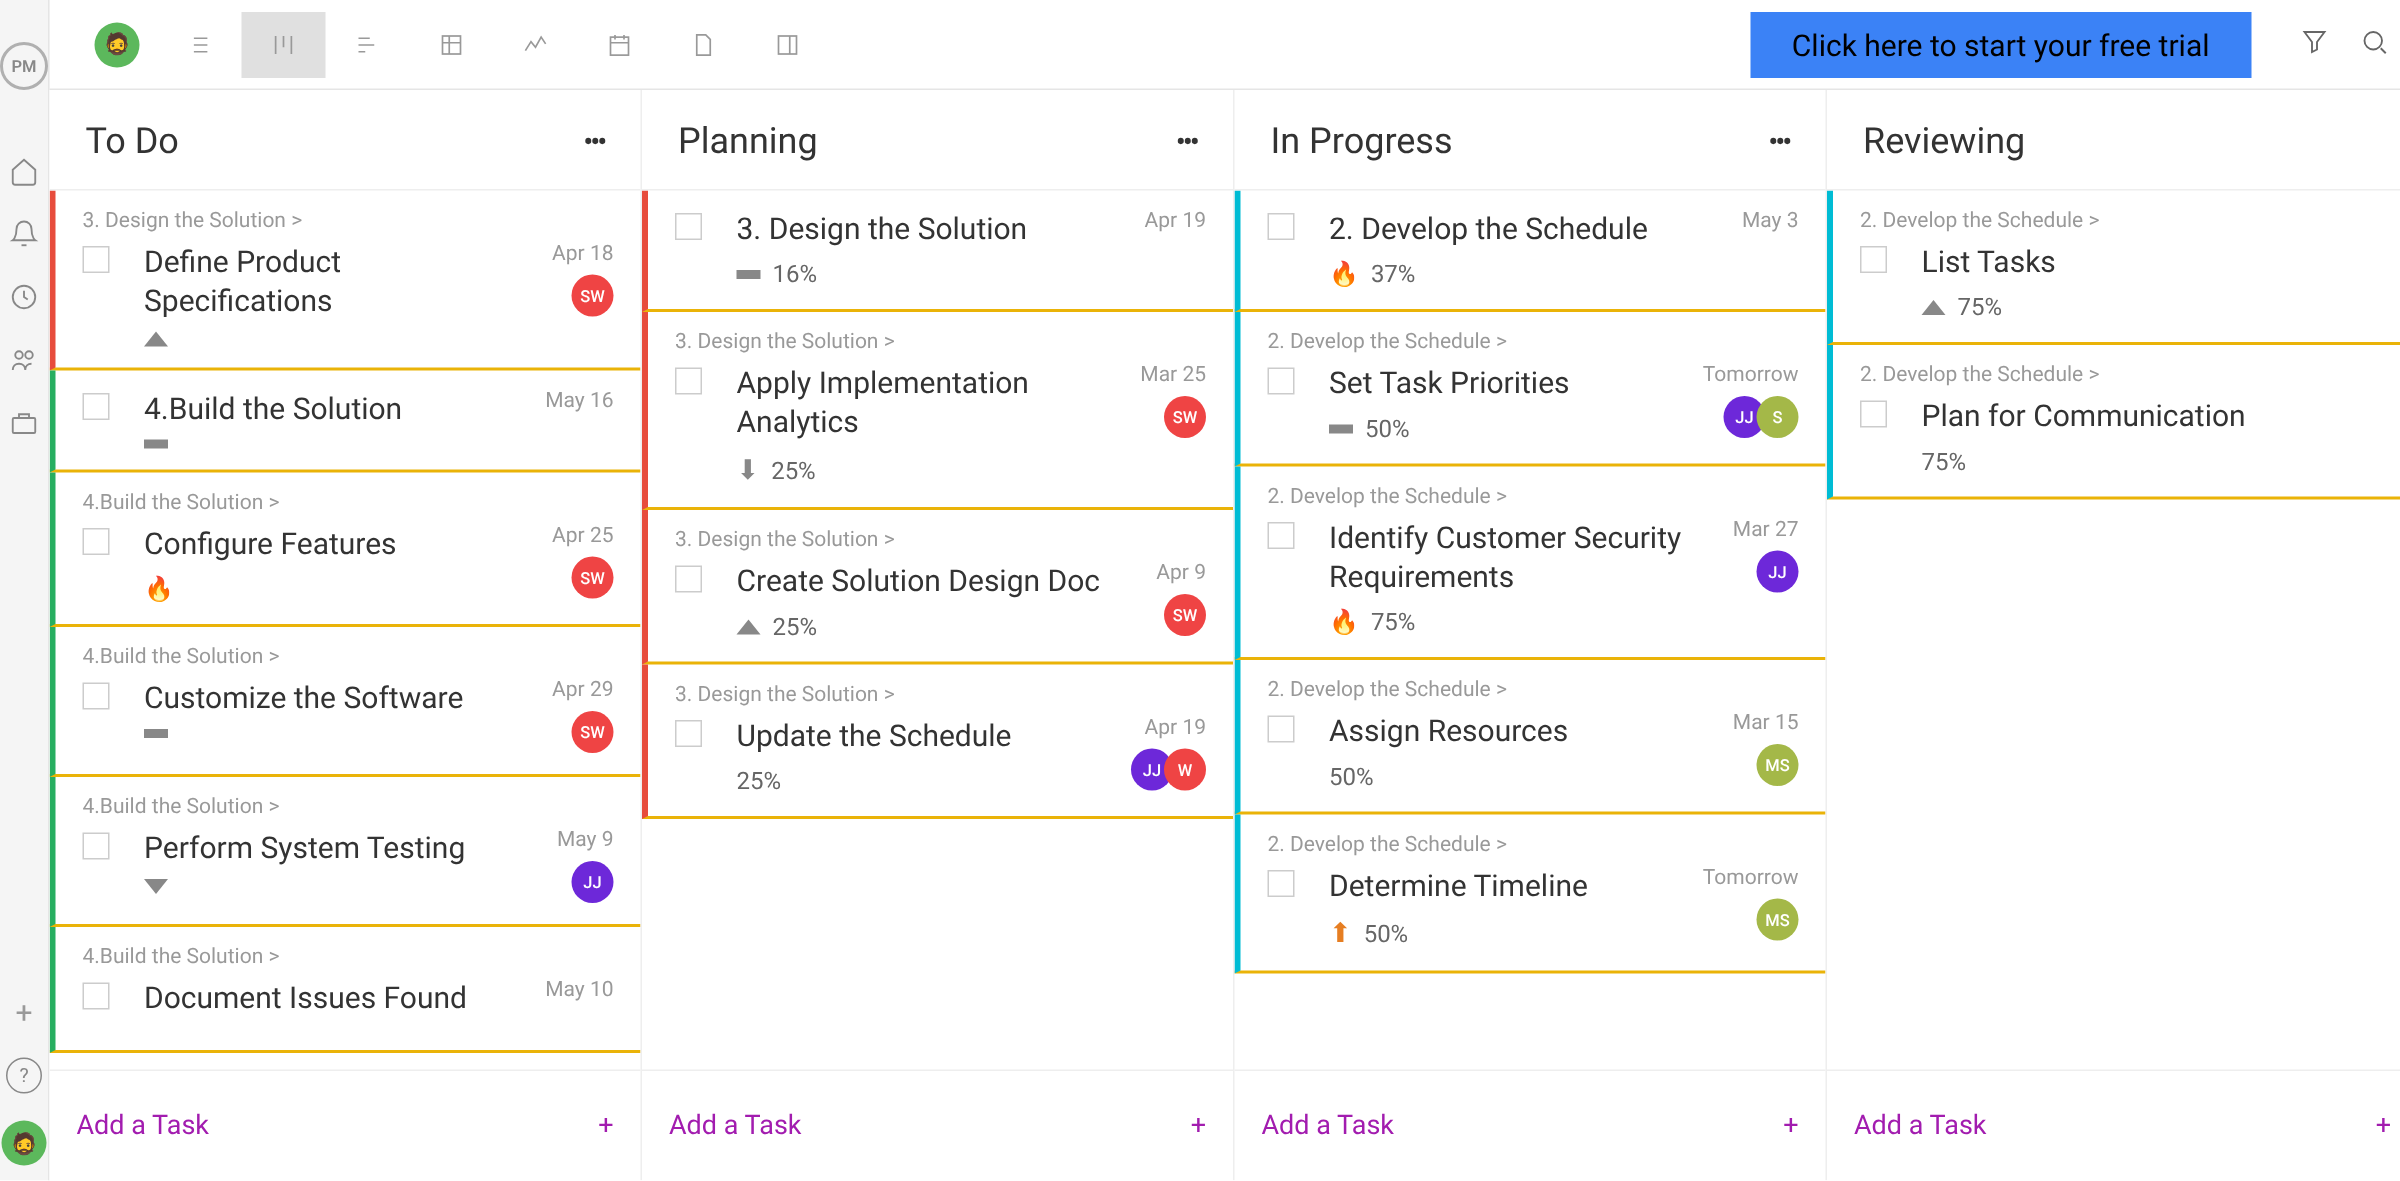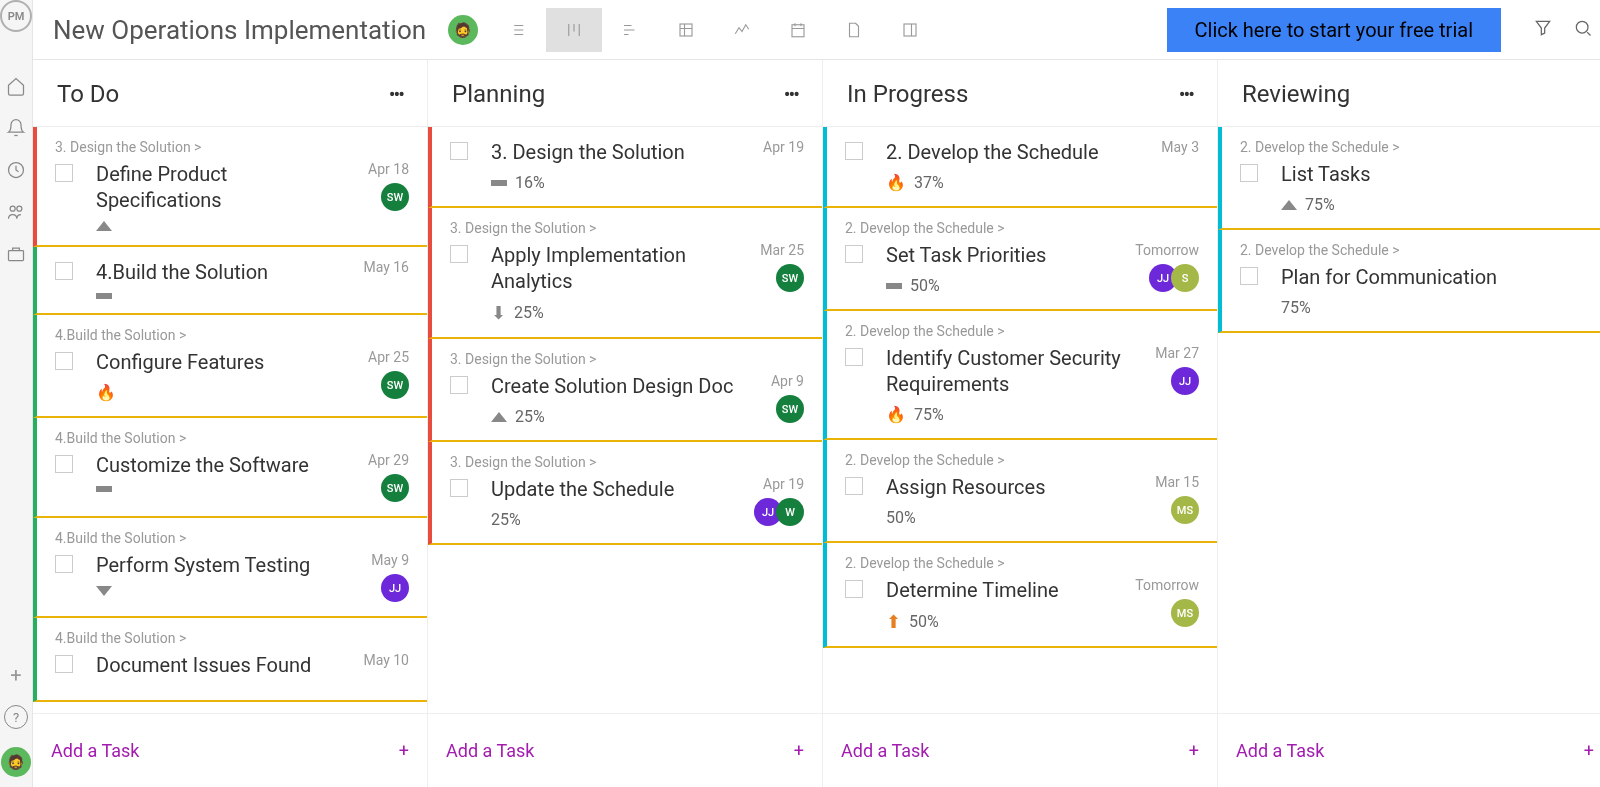--- a/index.html
+++ b/index.html
@@ -1,18 +1,18 @@
 <!DOCTYPE html>
 <html><head>
 <meta charset="utf-8">
 <style>
 *{box-sizing:border-box;margin:0;padding:0}
 body{font-family:-apple-system,BlinkMacSystemFont,'Segoe UI',Roboto,sans-serif;background:#fff;color:#333;width:1600px;height:787px;overflow:hidden}
 .app{display:flex;height:100%}
-.leftbar{width:56px;background:#f5f5f5;display:flex;flex-direction:column;align-items:center;padding-top:0;gap:18px;border-right:1px solid #e5e5e5}
+.leftbar{width:56px;background:#f5f5f5;display:flex;flex-direction:column;align-items:center;padding-top:28px;gap:18px;border-right:1px solid #e5e5e5}
 .logo{width:32px;height:32px;border:2px solid #b0b0b0;border-radius:50%;display:flex;align-items:center;justify-content:center;font-size:11px;color:#888;font-weight:600}
 .nav-icon{width:24px;height:24px;display:flex;align-items:center;justify-content:center;color:#888;cursor:pointer}
 .nav-icon svg{width:20px;height:20px;stroke:#888;fill:none;stroke-width:1.5}
 .spacer{flex:1}
 .plus-btn{font-size:20px;color:#999}
 .help-icon{width:24px;height:24px;border:1.5px solid #888;border-radius:50%;display:flex;align-items:center;justify-content:center;font-size:13px;color:#888}
 .bottom-avatar{width:30px;height:30px;border-radius:50%;background:#5cb85c;display:flex;align-items:center;justify-content:center;font-size:14px;margin-bottom:10px}
 .main{flex:1;display:flex;flex-direction:column}
 .topbar{height:60px;display:flex;align-items:center;padding:0 20px;border-bottom:1px solid #e5e5e5;gap:12px}
 .title{font-size:26px;color:#555;font-weight:400}
@@ -40,21 +40,21 @@
 .card-body{flex:1}
 .card-title{font-size:20px;color:#333;line-height:1.3}
 .card-meta{display:flex;align-items:center;gap:8px;margin-top:8px}
 .prio{display:inline-flex}
 .pct{font-size:16px;color:#666}
 .card-right{display:flex;flex-direction:column;align-items:flex-end;gap:6px}
 .date{font-size:14px;color:#999;white-space:nowrap}
 .avatars{display:flex}
 .av{width:28px;height:28px;border-radius:50%;display:flex;align-items:center;justify-content:center;font-size:11px;color:#fff;font-weight:500;margin-left:-6px}
 .av:first-child{margin-left:0}
-.av.blue{background:#15803d}
+.av.blue{background:#ef4444}
 .av.purple{background:#6d28d9}
 .av.olive{background:#a4b848}
 .add-task{padding:26px 18px;display:flex;align-items:center;justify-content:space-between;color:#a21caf;font-size:18px;cursor:pointer;border-top:1px solid #eee}
 .fire{color:#e74c3c}
 .tri-up{width:0;height:0;border-left:8px solid transparent;border-right:8px solid transparent;border-bottom:10px solid #888}
 .tri-dn{width:0;height:0;border-left:8px solid transparent;border-right:8px solid transparent;border-top:10px solid #888}
 .dash{width:16px;height:6px;background:#888}
 .arr-up{color:#e67e22;font-size:18px}
 .arr-dn{color:#888;font-size:18px}
 </style>
@@ -96,21 +96,20 @@
         </svg>
       </div>
     <div class="spacer"></div>
     <div class="nav-icon plus-btn">+</div>
     <div class="help-icon">?</div>
     <div class="bottom-avatar">🧔</div>
   </div>
 
   <div class="main">
     <div class="topbar">
-      <div class="title">New Operations Implementation</div>
       <div class="avatar-sm">🧔</div>
       <div class="view-btns">
         <div class="vbtn">
             <svg viewBox="0 0 24 24">
               <path d="M7 6h12M7 12h12M7 18h12M3 6h.01M3 12h.01M3 18h.01"></path>
             </svg>
           </div>
         <div class="vbtn active">
             <svg viewBox="0 0 24 24">
               <path d="M5 4v16M12 4v10M19 4v16"></path>

